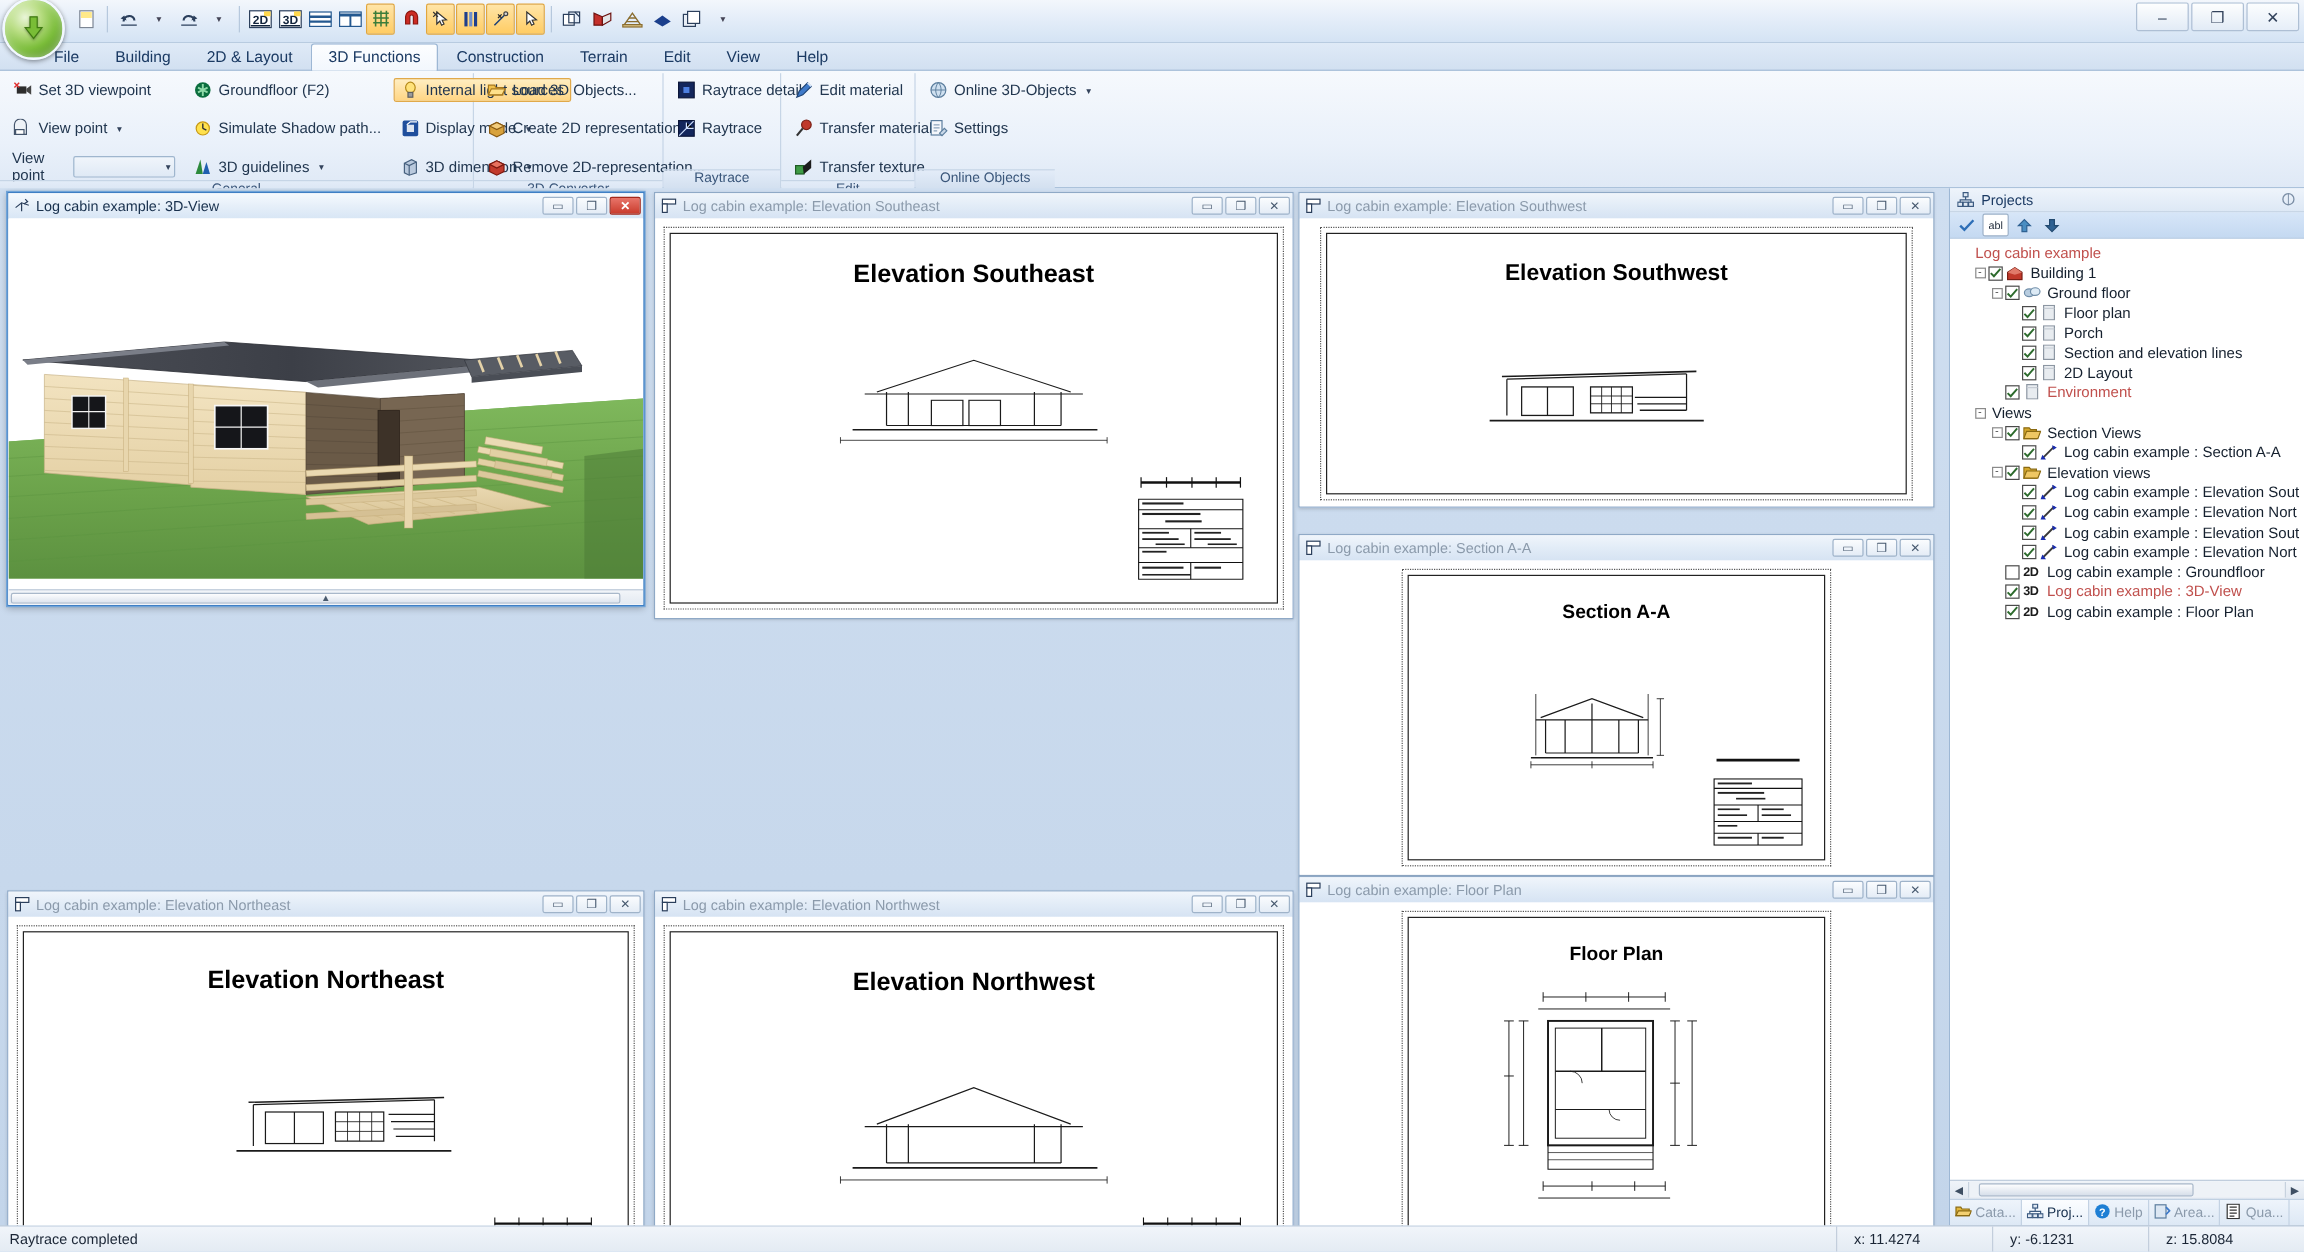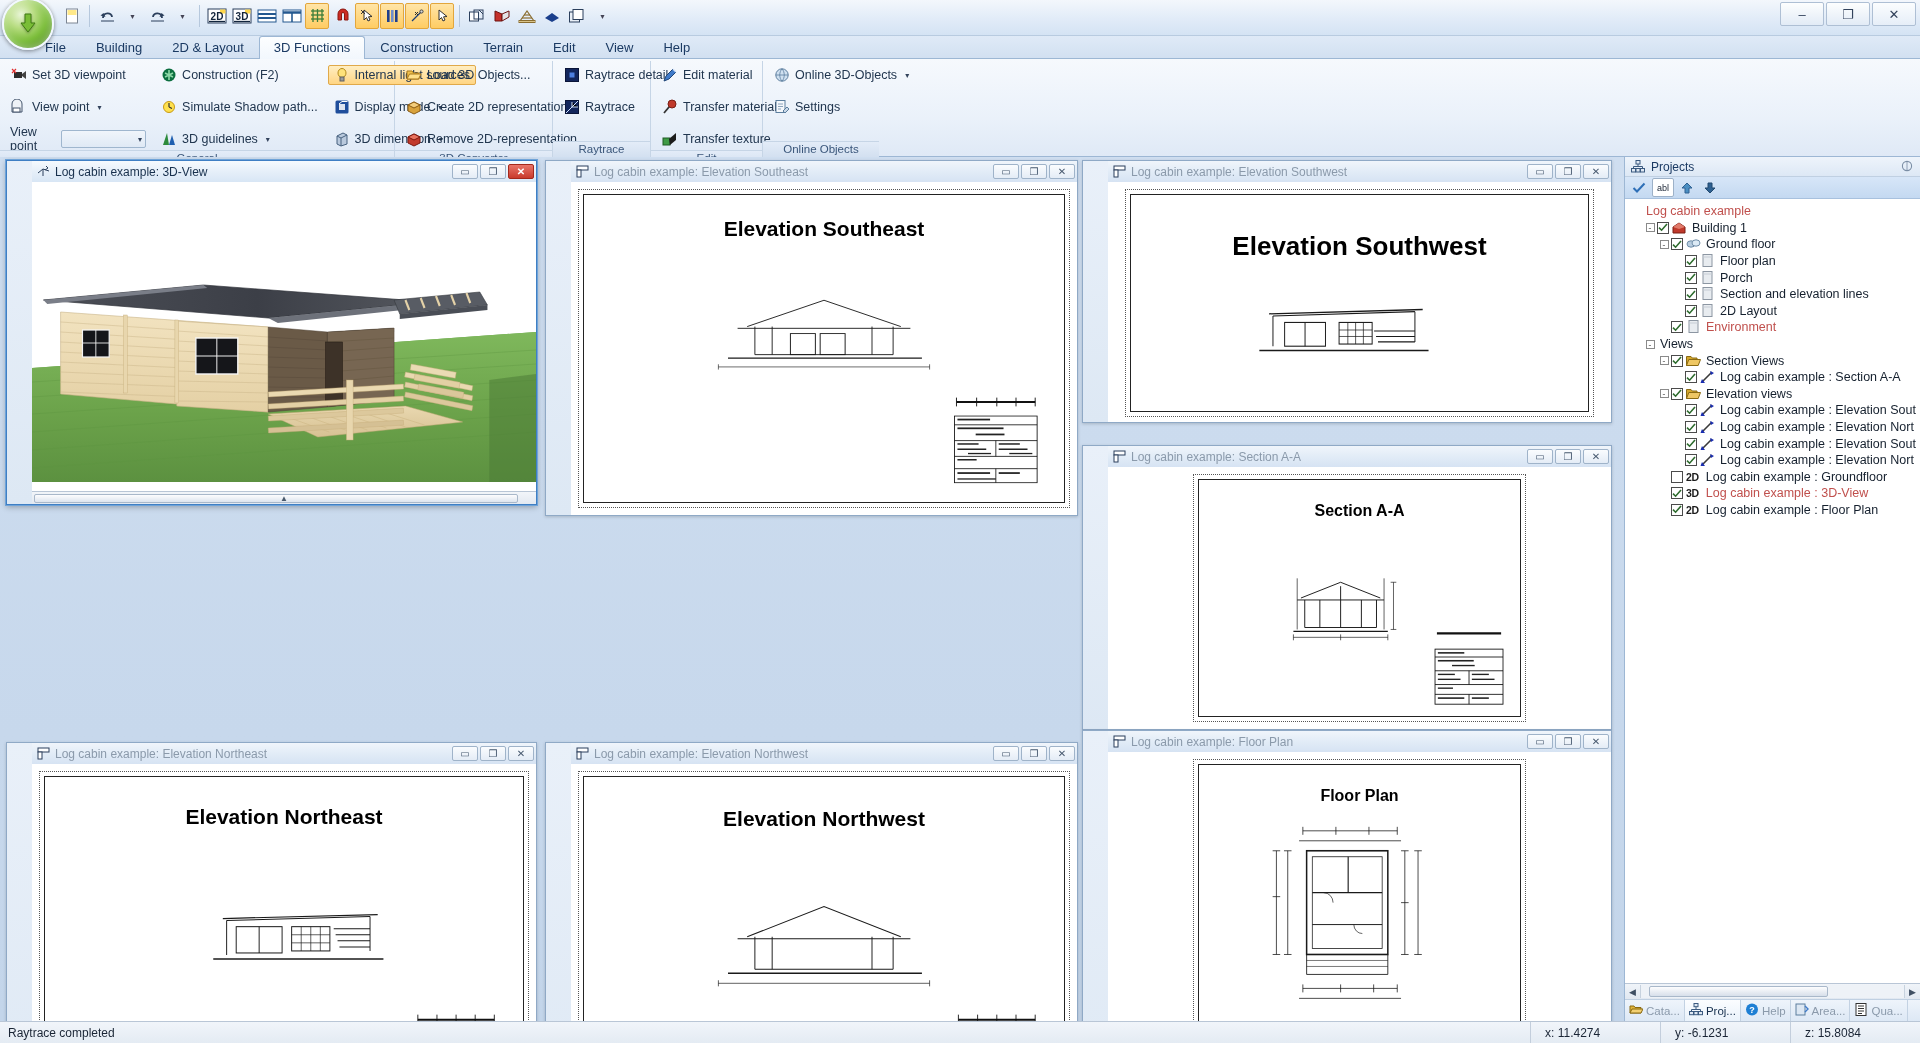--- a/index.html
+++ b/index.html
@@ -140,21 +140,21 @@
     background: linear-gradient(to bottom,#cfdef0,#c3d5ea);
     overflow: hidden;
   }
 
   
   .cwin {
     position: absolute;
     background: linear-gradient(to bottom,#e9f0f9,#dde8f4);
     border: 1px solid #8fa9c6;
     box-shadow: 0 1px 3px rgba(0,0,0,.18);
-    display: flex; flex-direction: column; padding-left: 25px;
+    display: flex; flex-direction: column;
   }
   .cwin.active { border-color:#3f7fc4; box-shadow: 0 0 0 1px #6fa3d8, 0 2px 6px rgba(0,0,0,.3); }
   .cwtitle {
     height: 21px; flex:0 0 21px;
     display: flex; align-items: center; gap: 5px;
     padding: 0 2px 0 5px;
     background: linear-gradient(to bottom,#f0f5fb 0%,#e2ecf7 50%,#d6e3f3 100%);
     font-size: 12px; color: #8b9aab;
   }
   .cwin.active .cwtitle {
@@ -479,21 +479,21 @@
                 <span class="caret">▾</span>
               </div>
             </div>
           </div>
           <div class="rcol">
             <div class="ritem">
               <span class="ico"><svg width="16" height="16" viewBox="0 0 16 16">
                   <circle cx="8" cy="8" r="6.5" fill="#0b6e3f"></circle>
                   <path d="M8 3 L8 13 M4 6 L12 10 M4 10 L12 6" stroke="#8ed9a8" stroke-width="1.6"></path>
                 </svg></span>
-              <span>Construction (F2)</span>
+              <span>Groundfloor (F2)</span>
             </div>
             <div class="ritem">
               <span class="ico"><svg width="16" height="16" viewBox="0 0 16 16">
                   <circle cx="8" cy="8" r="5.5" fill="#ffe14d" stroke="#c79a17"></circle>
                   <path d="M8 8 L8 4 M8 8 L11 9.5" stroke="#333" stroke-width="1.2"></path>
                 </svg></span>
               <span>Simulate Shadow path...</span>
             </div>
             <div class="ritem">
               <span class="ico"><svg width="16" height="16" viewBox="0 0 16 16">
@@ -852,21 +852,21 @@
             </svg>
           <span class="cwname">Log cabin example: Elevation Southwest</span>
           <div class="cwbtns">
             <div class="cwbtn">▭</div>
             <div class="cwbtn">❐</div>
             <div class="cwbtn">✕</div>
           </div>
         </div>
         <div class="cwbody">
           <div class="sheet" style="left:22px; top:12px; right:22px; bottom:10px;">
-            <div class="dtitle" style="top:36px; font-size:26px;">Elevation Southwest</div>
+            <div class="dtitle" style="top:22px; font-size:19px;">Elevation Southwest</div>
             <svg width="100%" height="100%" viewBox="0 0 470 200" preserveAspectRatio="none">
               <g stroke="#1a1a1a" stroke-width="1" fill="none">
                 <path d="M146 112 L292 108"></path>
                 <path d="M146 112 L146 140 M292 108 L292 136"></path>
                 <rect x="158" y="118" width="42" height="22"></rect>
                 <path d="M179 118 L179 140"></path>
                 <rect x="214" y="118" width="34" height="20"></rect>
                 <g stroke-width="0.7">
                     <line x1="214" y1="125" x2="248" y2="125"></line>
                     <line x1="214" y1="131" x2="248" y2="131"></line>

